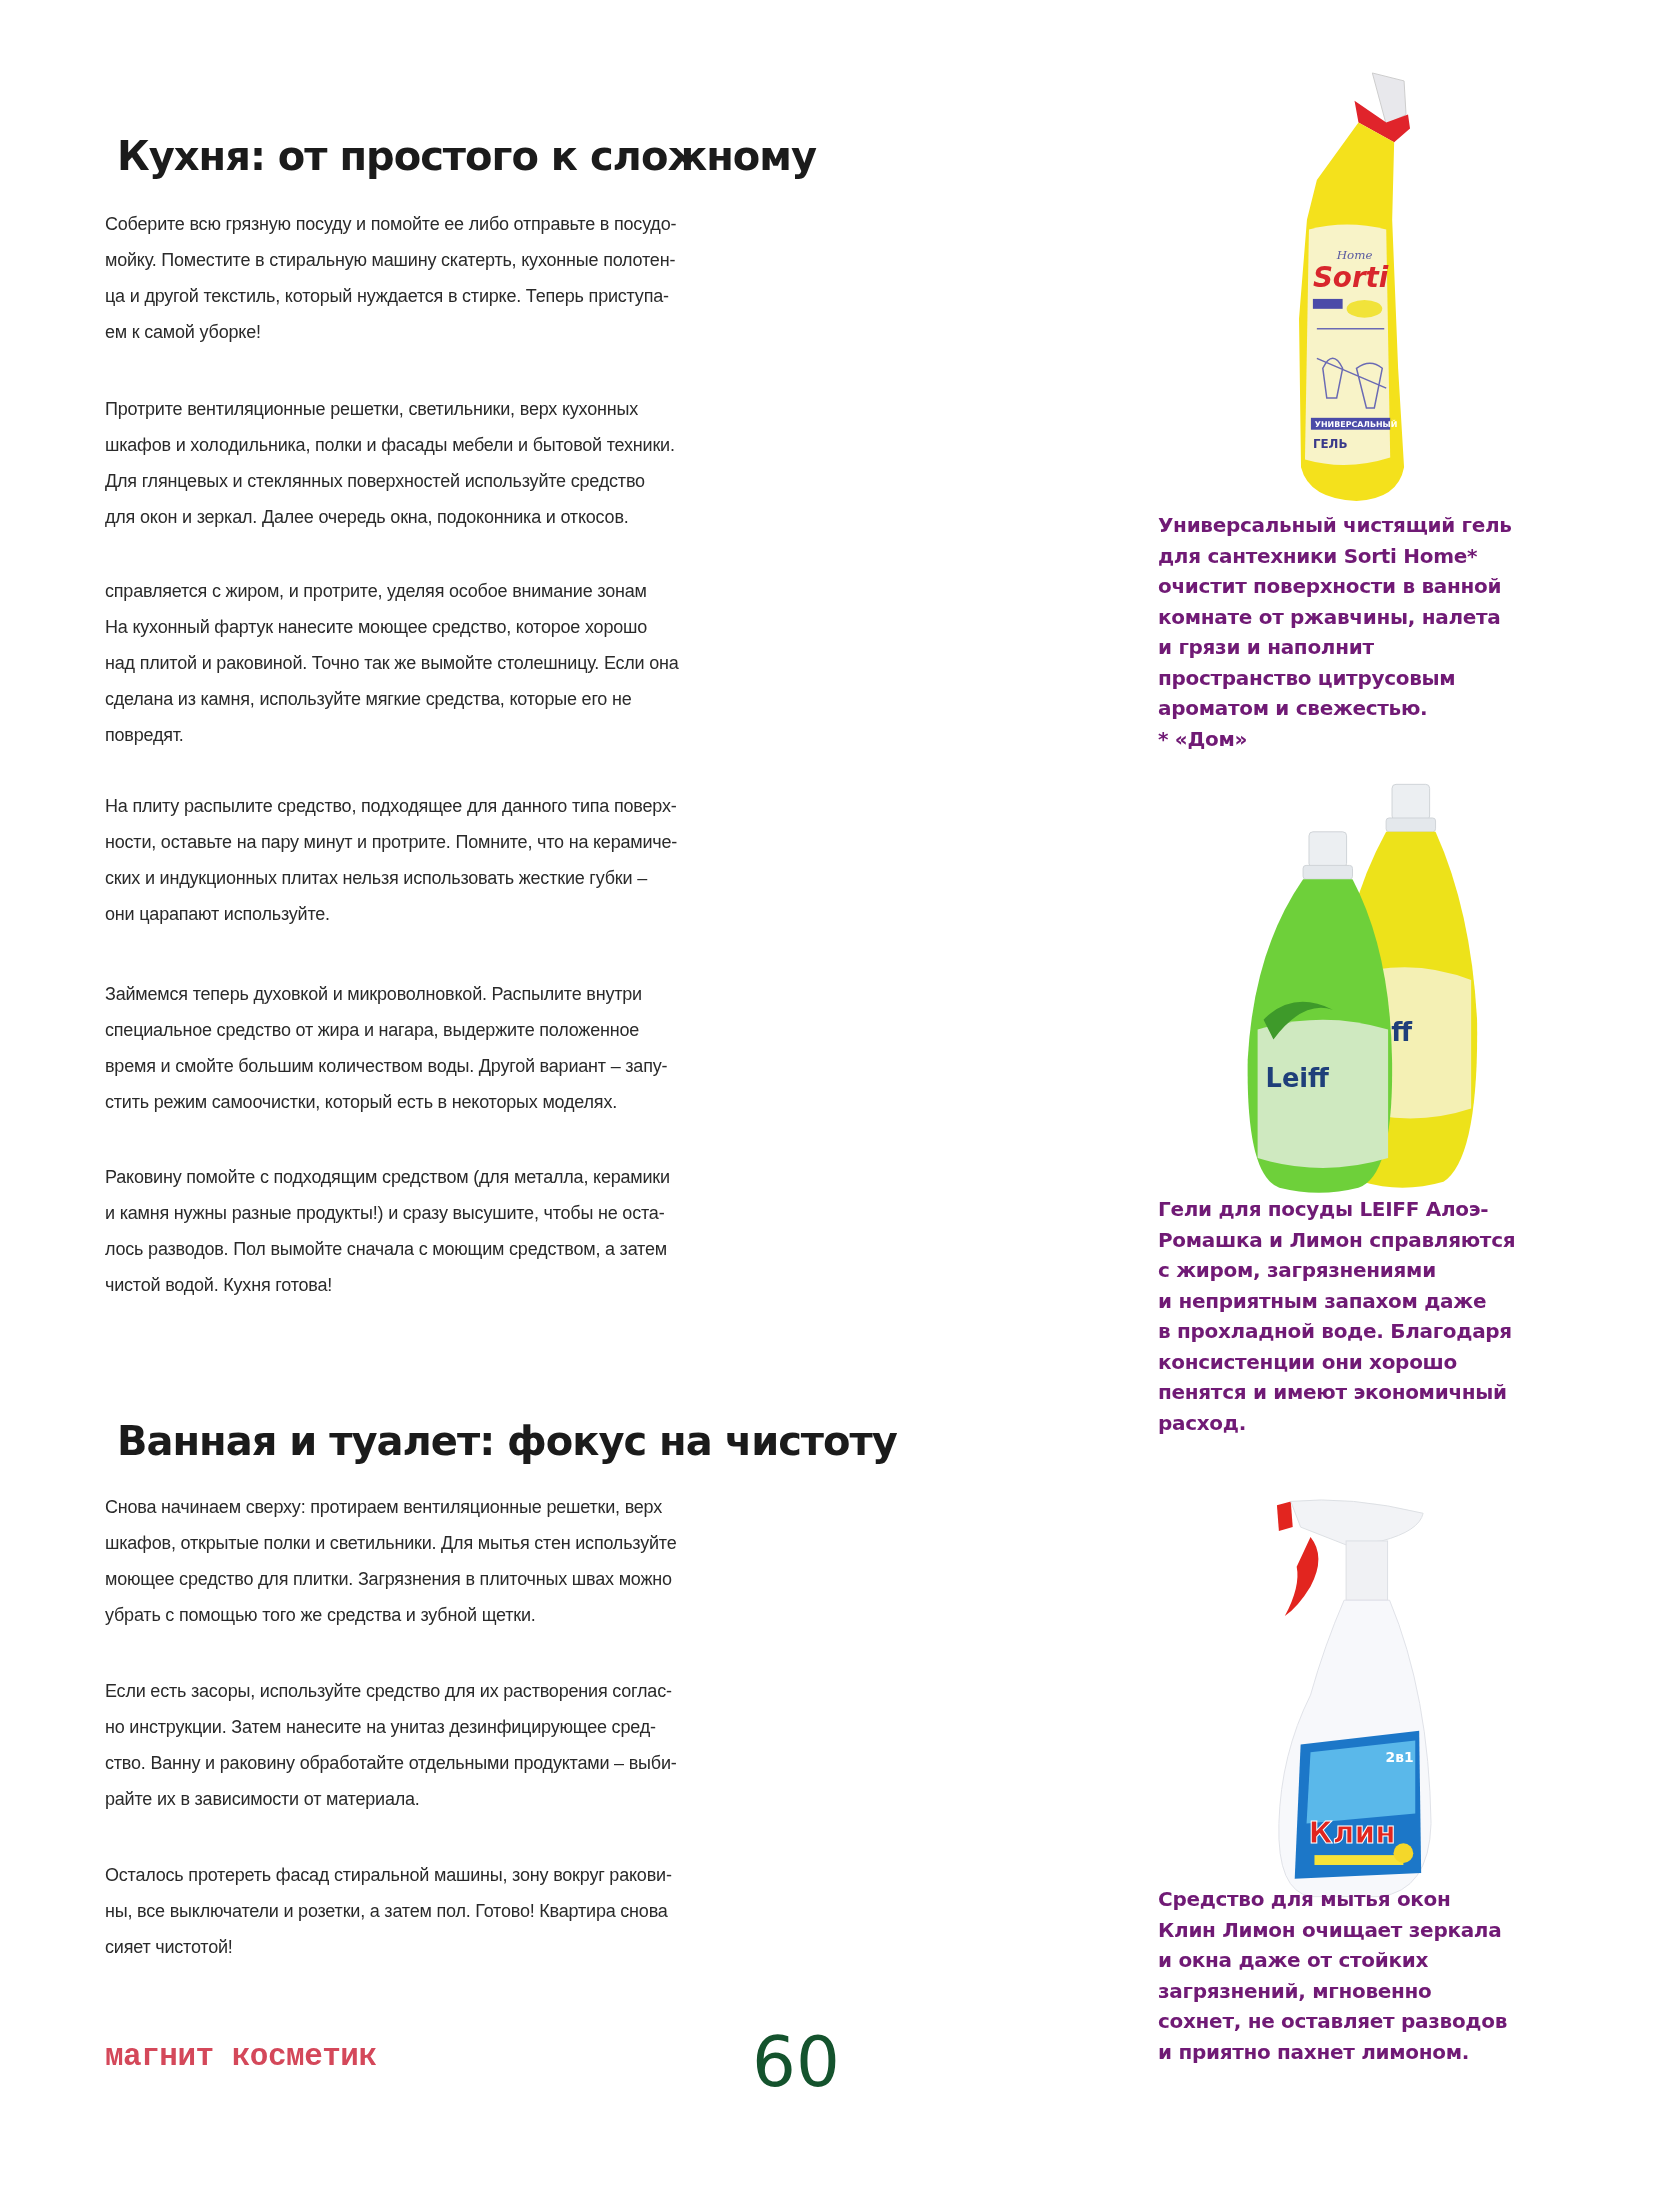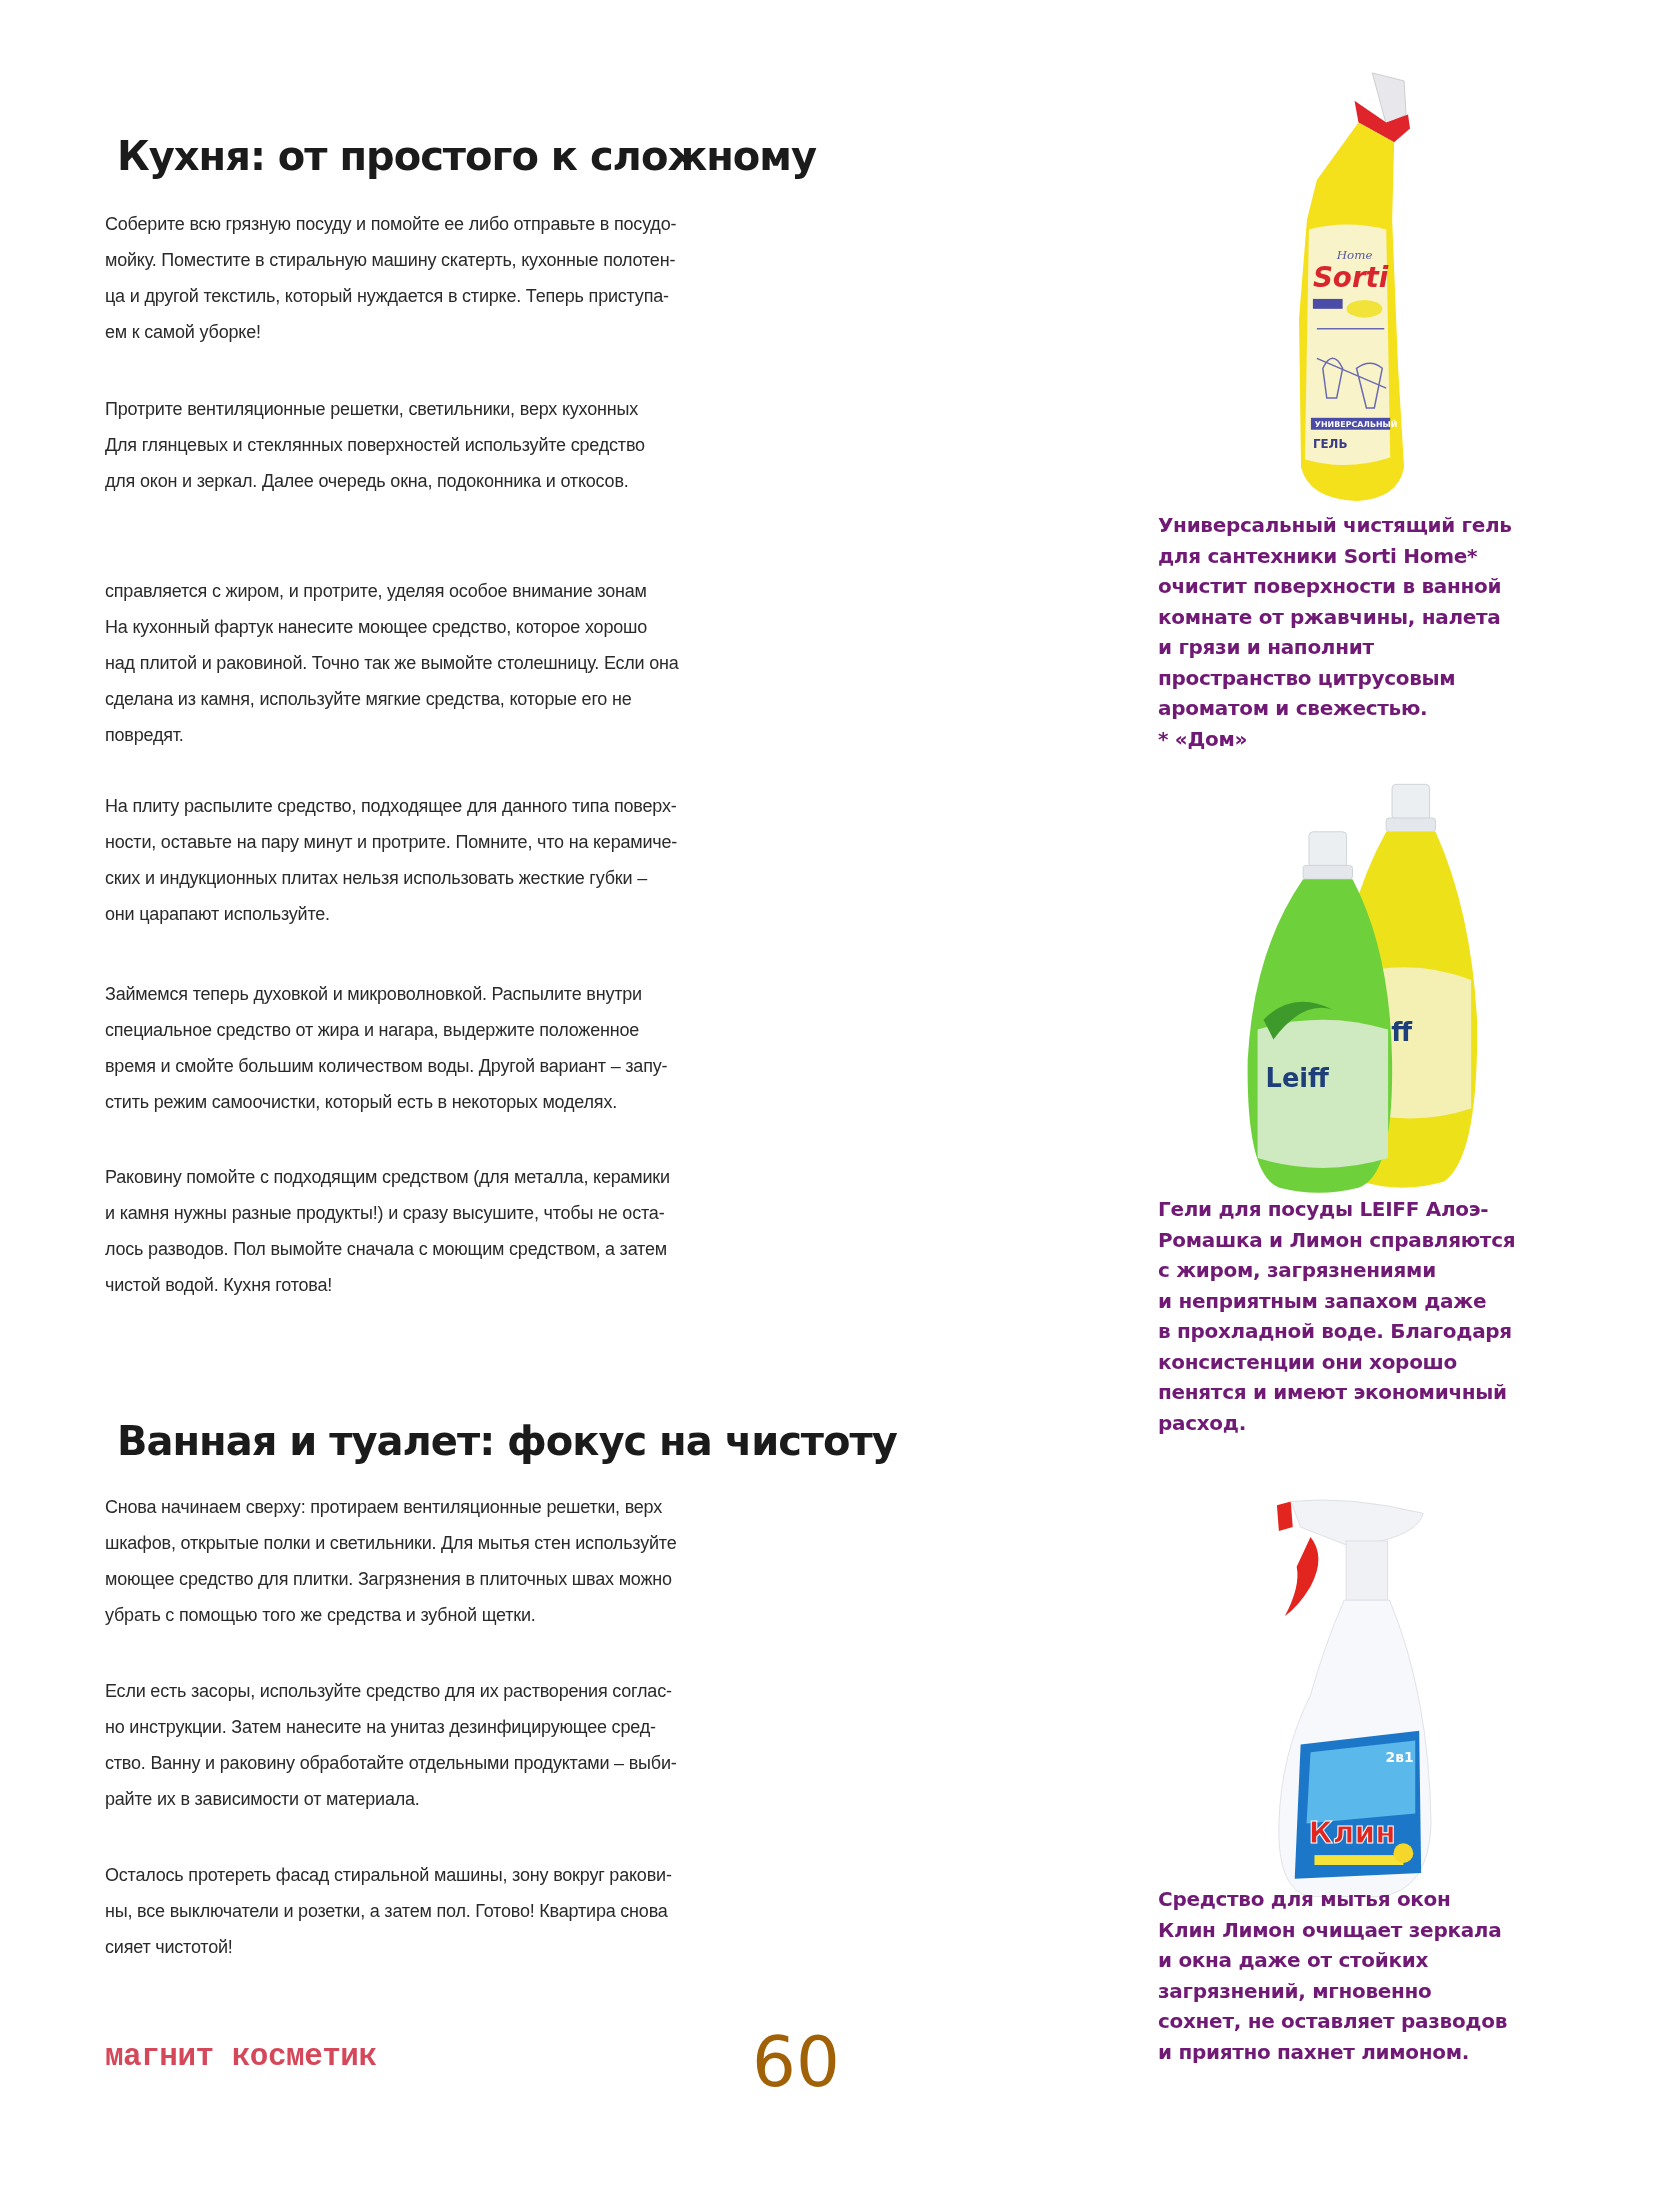--- a/index.html
+++ b/index.html
@@ -4,35 +4,36 @@
 <style>
   html,body{margin:0;padding:0;background:#ffffff;}
   body{width:1656px;height:2203px;position:relative;overflow:hidden;font-family:"Liberation Sans",sans-serif;color:#1e1e1e;}
   .h{position:absolute;left:105px;margin:12px;font-family:"DejaVu Sans",sans-serif;font-weight:bold;font-size:40px;letter-spacing:-1px;color:#1b1b1b;white-space:nowrap;}
   .p{position:absolute;left:105px;width:950px;font-size:18px;line-height:36px;color:#2a2a2a;letter-spacing:-0.2px;}
   .p span{display:block;white-space:nowrap;}
   .cap{position:absolute;left:1158px;width:416px;font-family:"DejaVu Sans",sans-serif;font-weight:bold;font-size:20px;line-height:30.5px;color:#701a75;letter-spacing:-0.3px;}
   .cap span{display:block;white-space:nowrap;}
   .prod{position:absolute;}
   .footer-brand{position:absolute;left:105px;top:2039px;font-family:Liberation Mono, monospace;font-weight:bold;font-size:31px;color:#d4485a;letter-spacing:-0.5px;}
-  .page-num{position:absolute;left:752px;top:2028px;font-family:"DejaVu Sans",sans-serif;font-size:69px;color:#a16207;line-height:1;}
+  .page-num{position:absolute;left:752px;top:2028px;font-family:"DejaVu Sans",sans-serif;font-size:69px;color:#14532d;line-height:1;}
 </style>
 </head>
 <body>
 
 <h2 class="h" style="top:121px">Кухня: от простого к сложному</h2>
 
 <div class="p" style="top:206px">
   <span>Соберите всю грязную посуду и помойте ее либо отправьте в посудо-</span>
   <span>мойку. Поместите в стиральную машину скатерть, кухонные полотен-</span>
   <span>ца и другой текстиль, который нуждается в стирке. Теперь приступа-</span>
   <span>ем к самой уборке!</span>
 </div>
 <div class="p" style="top:391px">
   <span>Протрите вентиляционные решетки, светильники, верх кухонных</span>
+  <span>шкафов и холодильника, полки и фасады мебели и бытовой техники.</span>
   <span>Для глянцевых и стеклянных поверхностей используйте средство</span>
   <span>для окон и зеркал. Далее очередь окна, подоконника и откосов.</span>
 </div>
 <div class="p" style="top:573px">
   <span>справляется с жиром, и протрите, уделяя особое внимание зонам</span>
   <span>На кухонный фартук нанесите моющее средство, которое хорошо</span>
   <span>над плитой и раковиной. Точно так же вымойте столешницу. Если она</span>
   <span>сделана из камня, используйте мягкие средства, которые его не</span>
   <span>повредят.</span>
 </div>

